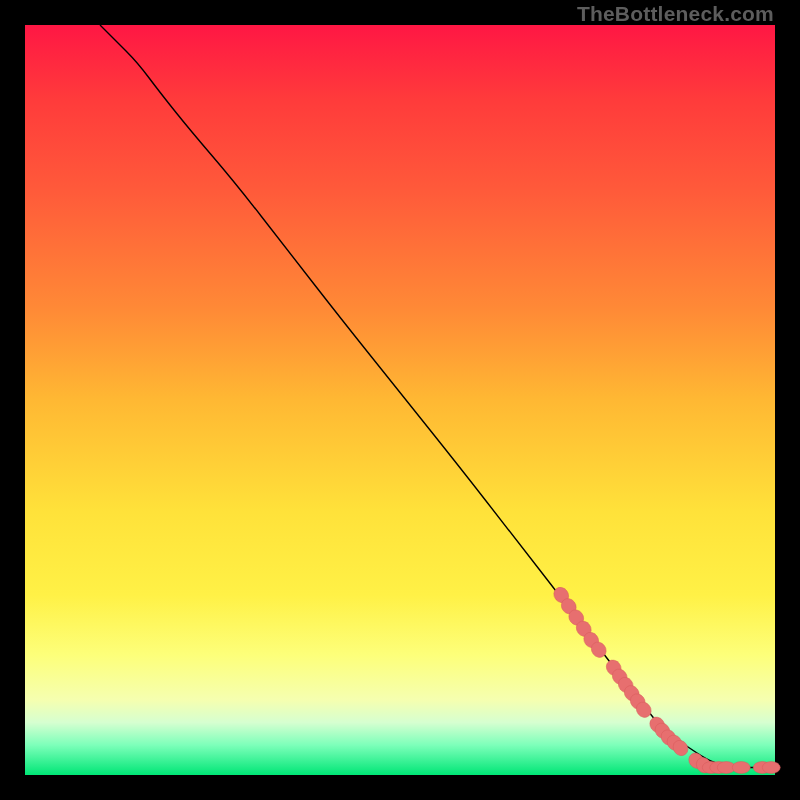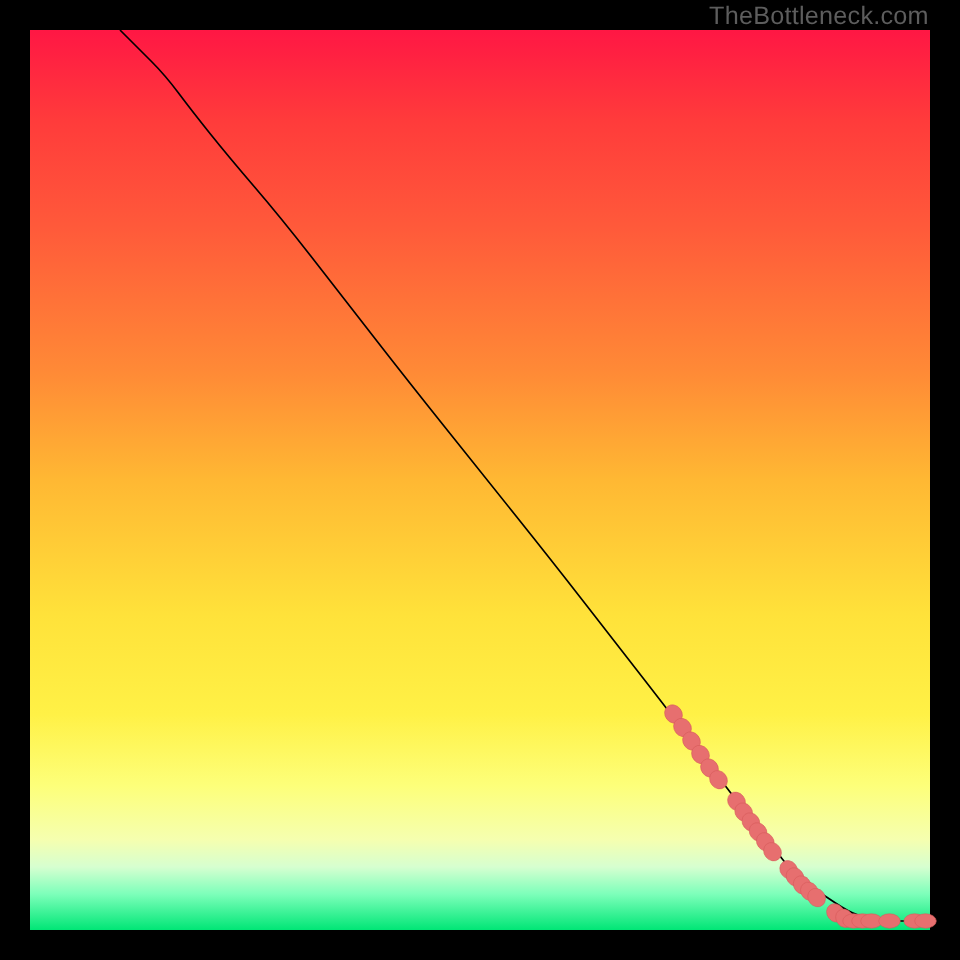--- a/index.html
+++ b/index.html
@@ -41,21 +41,21 @@
       #7dffba 96%,
       #00e676 100%
     );
   }
   .watermark {
     position: absolute;
     top: 2px;
     right: 26px;
     color: #5d5d5d;
     font-size: 21px;
-    font-weight: 400;
+    font-weight: 700;
     letter-spacing: 0.2px;
   }
   svg.overlay {
     position: absolute;
     top: 25px;
     left: 25px;
     width: 750px;
     height: 750px;
     overflow: visible;
   }

